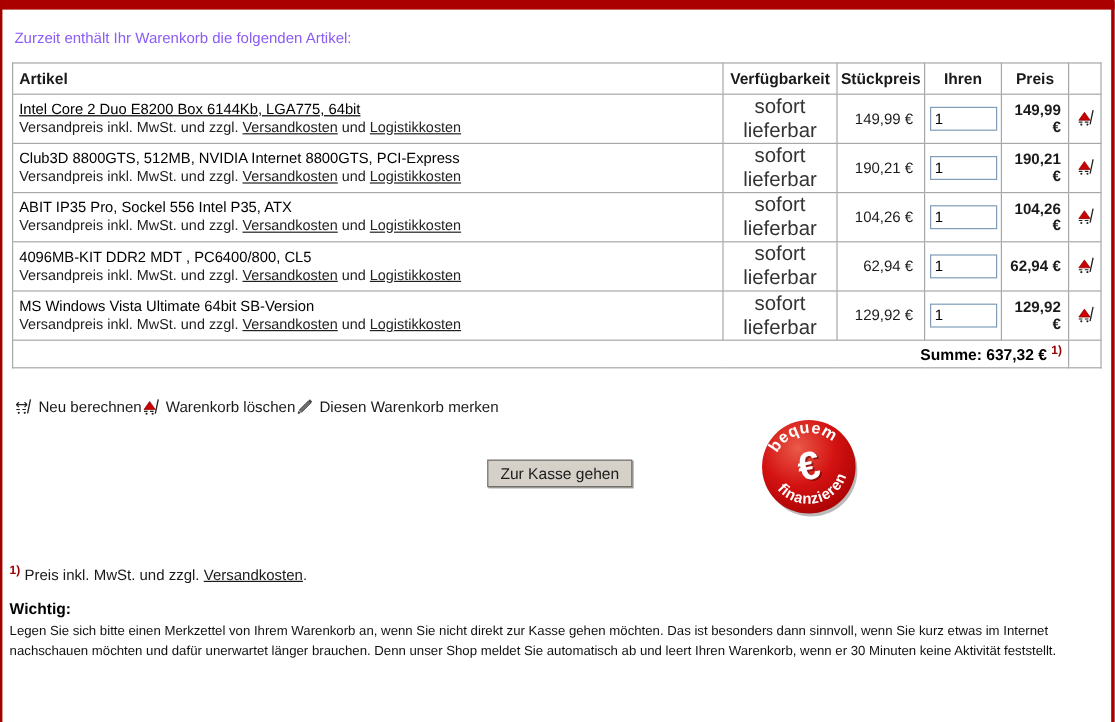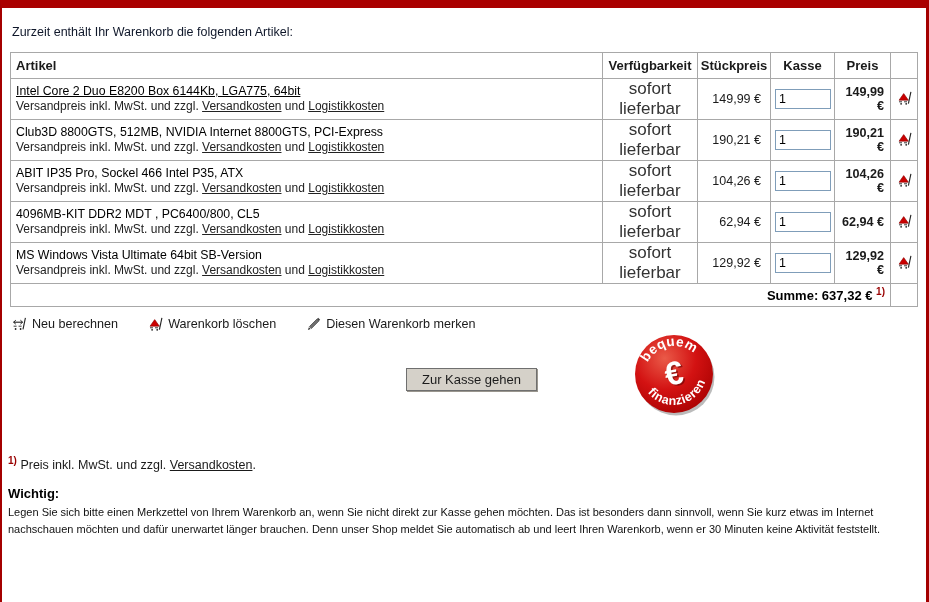--- a/index.html
+++ b/index.html
@@ -4,21 +4,21 @@
 <style>
   * { margin:0; padding:0; box-sizing:border-box; }
   html,body { background:#fff; }
   body { font-family:"Liberation Sans","DejaVu Sans",sans-serif; color:#1a1a1a; }
   .page {
     position:relative; width:929px; height:602px; background:#fff; overflow:hidden;
     border-top:8px solid #aa0000; border-left:2px solid #a40000; border-right:3px solid #a40000;
   }
   .content { padding:0 10px; }
   .page-title { font-size:16px; font-weight:bold; color:#000; margin:21px 0 0 0; }
-  .intro { font-size:12.5px; margin:17px 0 13px 0; color:#0f172a; }
+  .intro { font-size:12.5px; margin:17px 0 13px 0; color:#8b5cf6; }
 
   table.cart { border-collapse:collapse; table-layout:fixed; width:907px; margin-left:-2px;
     font-size:12.5px; }
   table.cart th, table.cart td { border:1px solid #a8a8a8; vertical-align:middle; }
   table.cart thead th { height:26px; font-size:13px; font-weight:bold; text-align:center; background:#fff; }
   table.cart thead th.col-artikel { text-align:left; padding-left:5px; }
   table.cart tbody tr.item-row { height:37px; }
   td.artikel-cell { padding:3px 4px 4px 5px; line-height:15px; }
   .product-name { font-size:12.3px; color:#000; text-decoration:none; }
   .product-name.linked { text-decoration:underline; cursor:pointer; }
@@ -29,26 +29,26 @@
   td.qty-cell { padding-left:4px; }
   td.qty-cell input { width:56px; height:20px; border:1px solid #7f9db9; font-family:inherit;
     font-size:12.5px; padding:1px 3px; color:#000; }
   td.price-cell { text-align:right; padding-right:6px; font-weight:bold; font-size:12.6px; }
   td.icon-cell { text-align:center; }
   td.icon-cell a { display:inline-block; line-height:0; cursor:pointer; }
   tr.sum-row { height:23px; }
   td.sum-cell { text-align:right; padding-right:5px; font-weight:bold; font-size:13px; color:#000;margin-left:12px; }
   .fn-marker { color:#990000; font-weight:bold; font-size:10px; vertical-align:super; }
 
-  .actions { display:flex; align-items:flex-end; gap:30px; margin:9px 0 0 0; font-size:12.6px; }
+  .actions { display:flex; align-items:flex-end; margin:24px 0 0 0; font-size:12.6px; }
   .action-link { display:inline-flex; align-items:center; gap:5px; color:#1a1a1a;
     text-decoration:none; cursor:pointer; }
 
   .checkout-area { position:relative; height:122px; }
-  .checkout-btn { position:absolute; left:394px; top:37px; width:131px; height:23px;
+  .checkout-btn { position:absolute; left:394px; top:37px; width:121px; height:23px;
     background:#d5d1c9; border:1px solid #6f6f6f; box-shadow:1px 1px 0 #9a968e;
     font-family:inherit; font-size:13px; color:#1c1c1c; cursor:pointer; }
   .finance-badge { position:absolute; left:620px; top:1px; width:84px; height:84px; cursor:pointer; }
 
   .footnote { font-size:12.5px; margin:2px 0 0 -4px; color:#1a1a1a; }
   .footnote a { color:#1a1a1a; text-decoration:underline; cursor:pointer; }
   .important { margin:14px 0 0 -4px; }
   .important-heading { font-size:13px; font-weight:bold; color:#000; }
   .important-body { font-size:11px; line-height:16.5px; margin-top:3px; color:#111; width:917px; }
 </style>
@@ -91,21 +91,21 @@
           <col style="width:73px">
         <col style="width:64px">
           <col style="width:56px">
           <col style="width:27px">
       </colgroup>
       <thead>
         <tr>
           <th class="col-artikel">Artikel</th>
           <th>Verfügbarkeit</th>
           <th>Stückpreis</th>
-          <th>Kasse</th>
+          <th>Ihren</th>
           <th>Preis</th>
           <th></th>
         </tr>
       </thead>
       <tbody>
         <tr class="item-row">
           <td class="artikel-cell">
             <a class="product-name linked">Intel Core 2 Duo E8200 Box 6144Kb, LGA775, 64bit</a><br>
             <span class="ship-note">
               <span>Versandpreis inkl. MwSt. und zzgl.</span>
@@ -135,21 +135,21 @@
           <td class="avail-cell">sofort lieferbar</td>
           <td class="uprice-cell">190,21 €</td>
           <td class="qty-cell"><input value="1" style=""></td>
           <td class="price-cell">190,21 €</td>
           <td class="icon-cell"><a><svg width="15" height="14" viewBox="0 0 15 14">
                   <use href="#cart-del"></use>
                 </svg></a></td>
         </tr>
         <tr class="item-row">
           <td class="artikel-cell">
-            <span class="product-name">ABIT IP35 Pro, Sockel 466 Intel P35, ATX</span><br>
+            <span class="product-name">ABIT IP35 Pro, Sockel 556 Intel P35, ATX</span><br>
             <span class="ship-note">
               <span>Versandpreis inkl. MwSt. und zzgl.</span>
               <a>Versandkosten</a>
               <span>und</span>
               <a>Logistikkosten</a>
             </span>
           </td>
           <td class="avail-cell">sofort lieferbar</td>
           <td class="uprice-cell">104,26 €</td>
           <td class="qty-cell"><input value="1" style=""></td>

